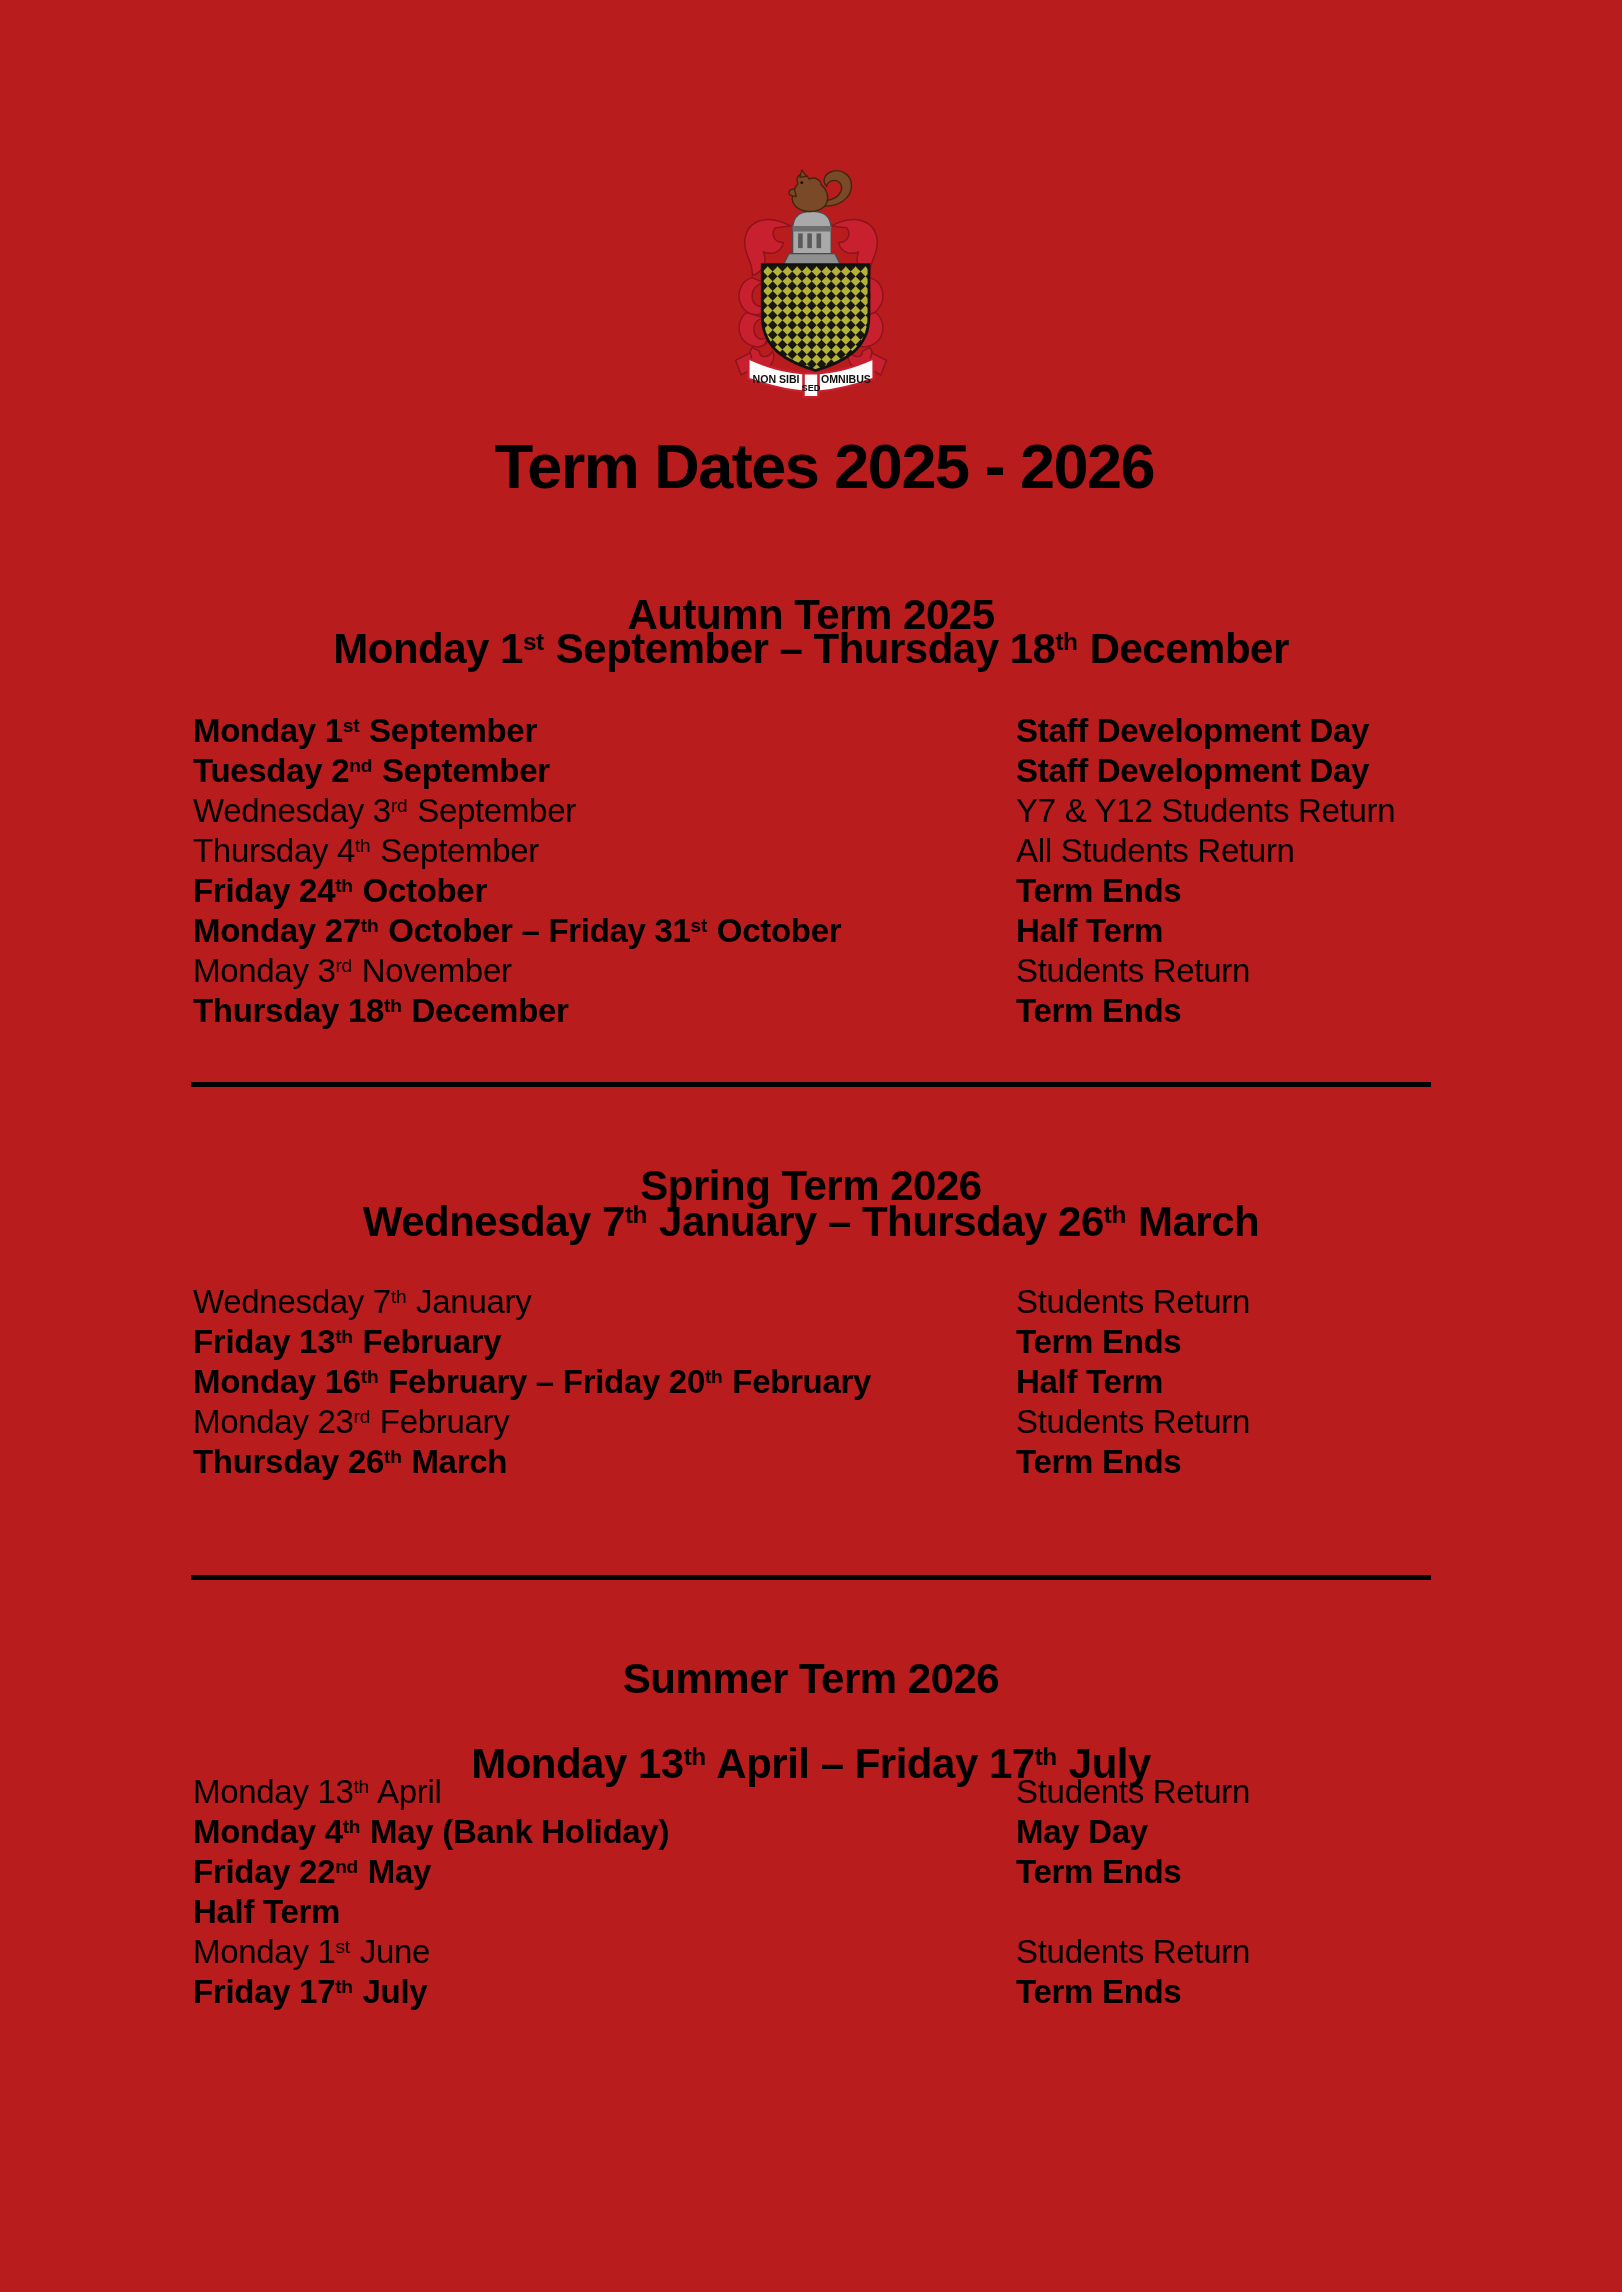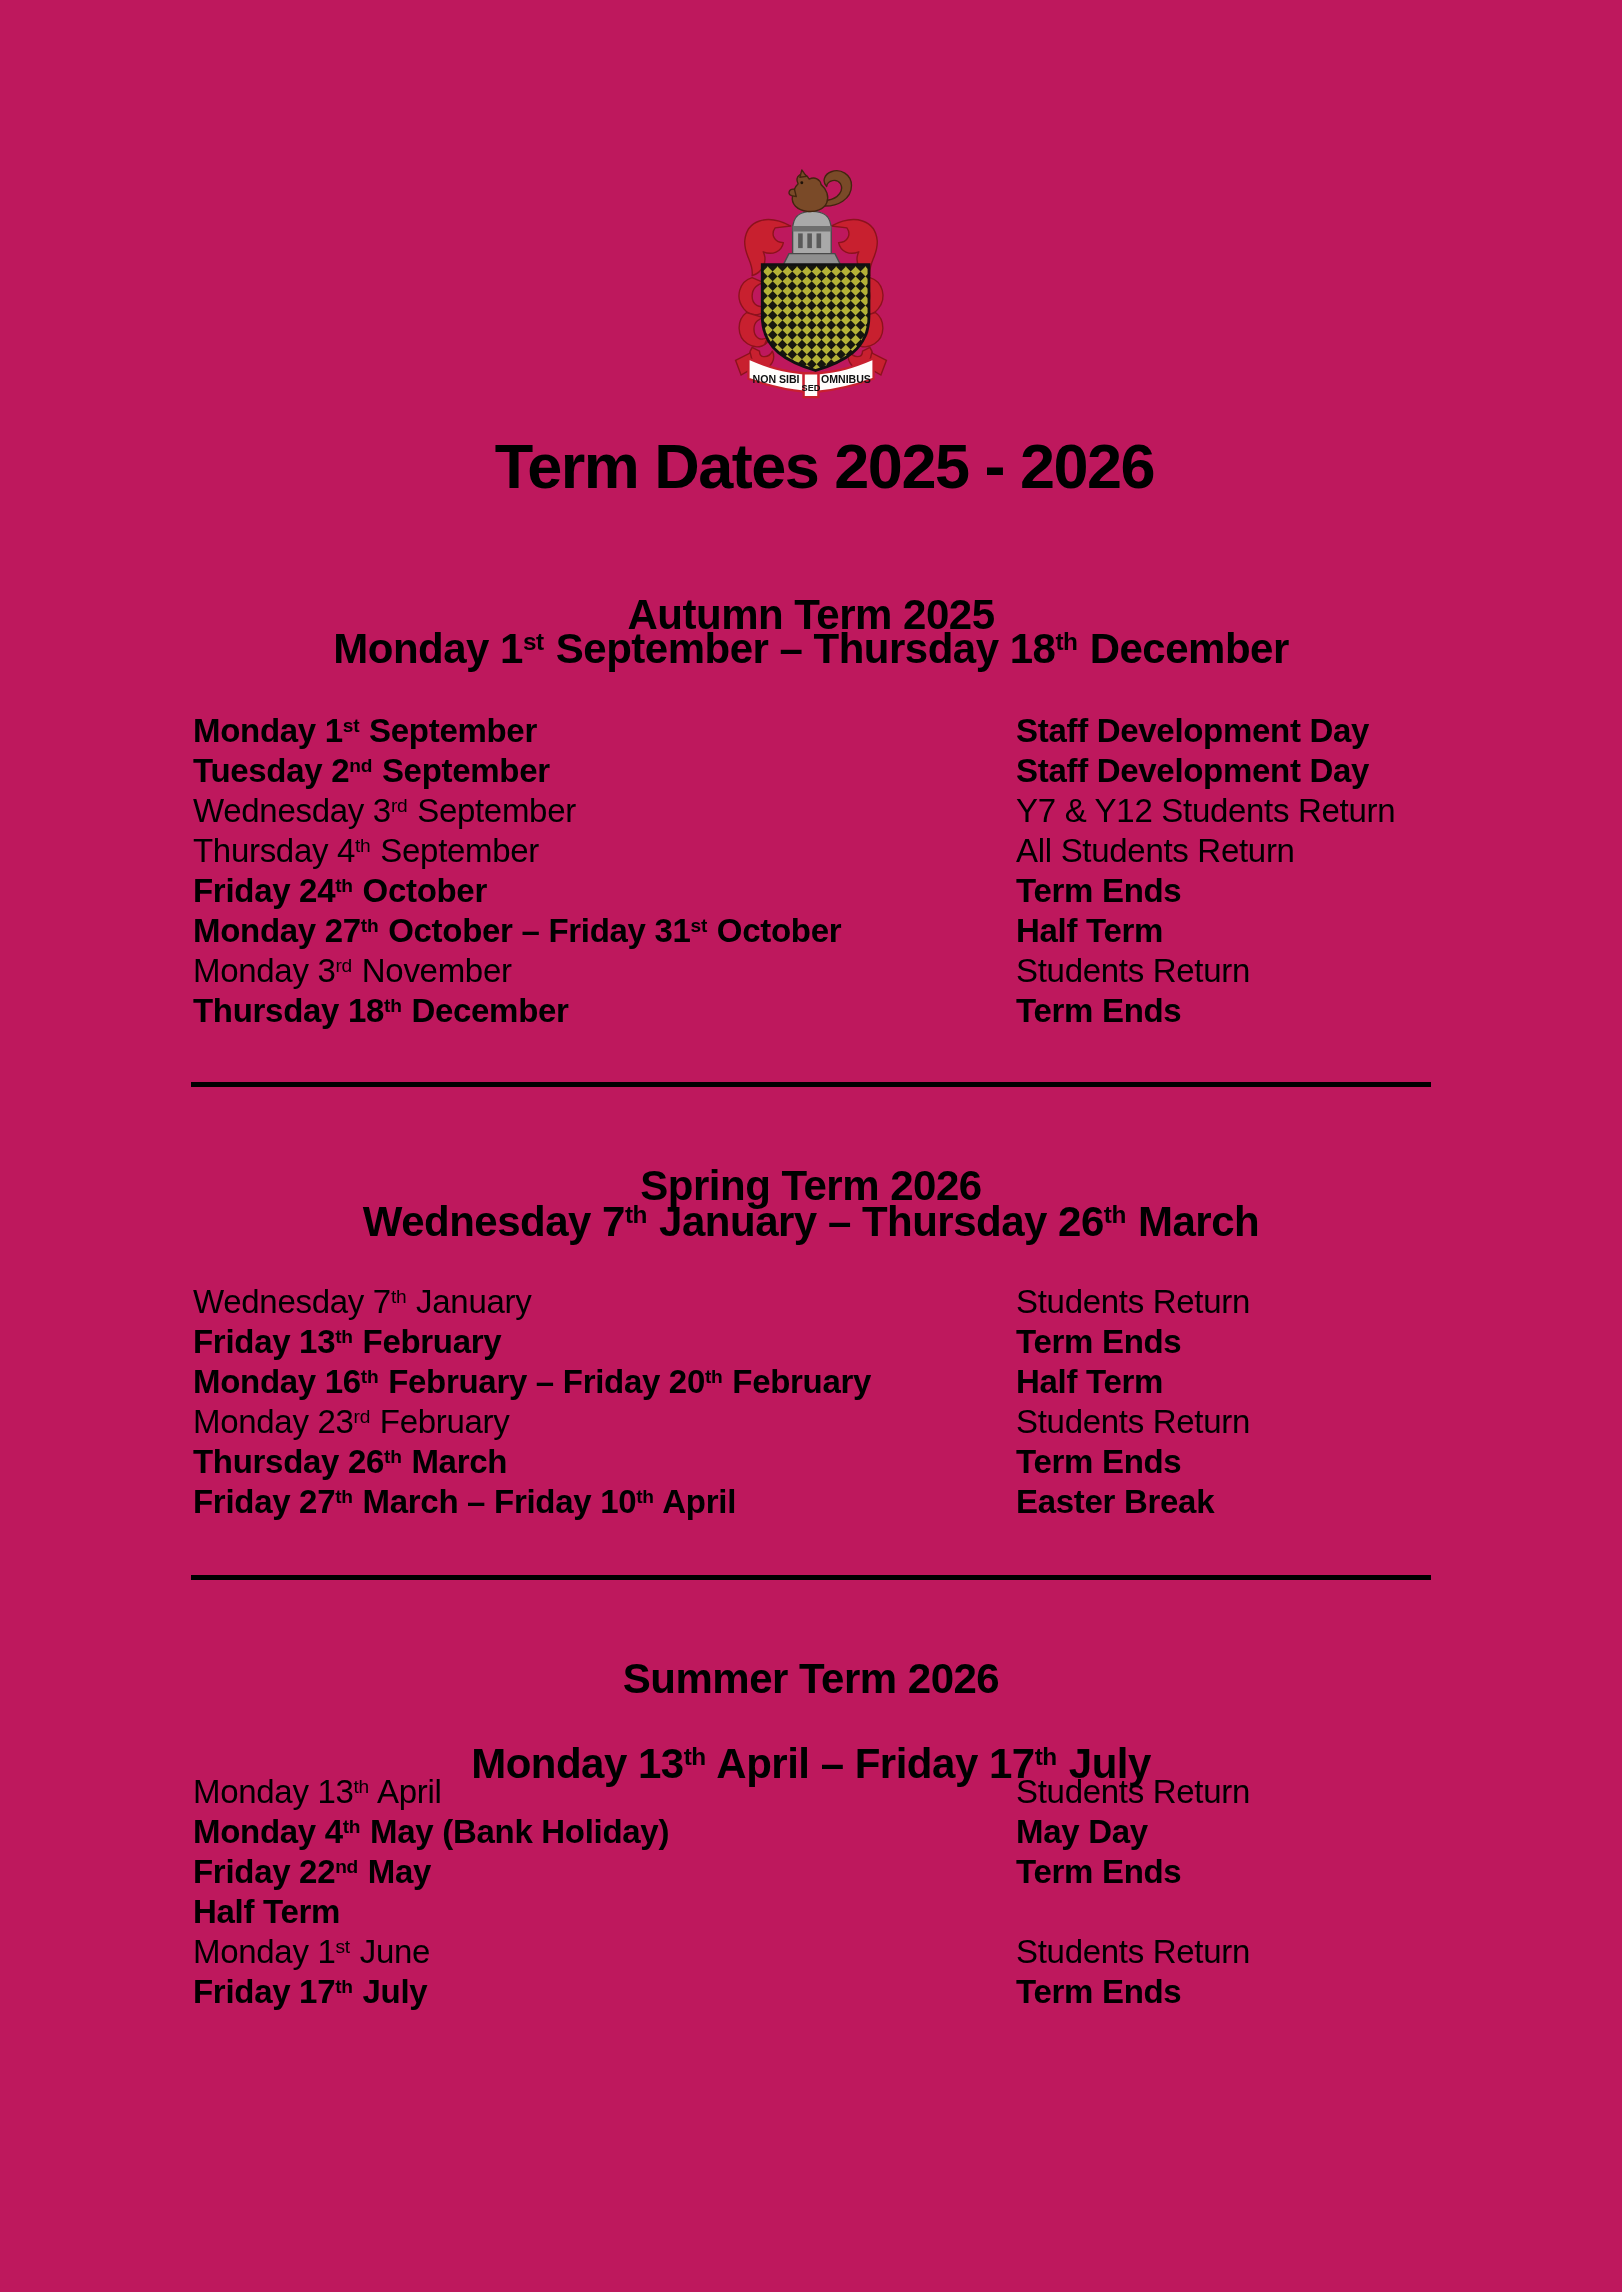--- a/index.html
+++ b/index.html
@@ -1,16 +1,16 @@
 <!DOCTYPE html>
 <html><head>
 <meta charset="utf-8">
 <style>
   html,body{margin:0;padding:0;background:#fff;}
-  .page{position:relative;width:1622px;height:2293px;background:#be185d;
+  .page{position:relative;width:1622px;height:2293px;background:#b91c1c;
         font-family:"Liberation Sans",sans-serif;color:#000;overflow:hidden;}
   .crest{position:absolute;top:169px;left:50%;transform:translateX(-50%);
          width:186px;height:230px;}
   .title{position:absolute;left:0;right:0;top:427px;margin:0;text-align:center;
          font-size:63px;line-height:78px;font-weight:700;letter-spacing:-1.5px;padding-left:27px;}
   .term-name{position:absolute;left:0;right:0;margin:16px;text-align:center;
          font-size:42px;line-height:51px;font-weight:700;letter-spacing:-0.5px;}
   .term-range{position:absolute;left:0;right:0;margin:0;text-align:center;
          font-size:42px;line-height:47px;font-weight:700;letter-spacing:-0.5px;}
   .rows{position:absolute;left:193px;right:0;}
@@ -143,24 +143,20 @@
         <div class="cell b">Half Term</div>
       </div>
       <div class="row">
         <div class="cell">Monday 23<sup class="ord">rd</sup> February</div>
         <div class="cell">Students Return</div>
       </div>
       <div class="row">
         <div class="cell b">Thursday 26<sup class="ord">th</sup> March</div>
         <div class="cell b">Term Ends</div>
       </div>
-      <div class="row">
-        <div class="cell b">Friday 27<sup class="ord">th</sup> March – Friday 10<sup class="ord">th</sup> April</div>
-        <div class="cell b">Easter Break</div>
-      </div>
     </div>
 
   <div class="divider" style="top:1575px"></div>
 
   <h2 class="term-name" style="top:1637px">Summer Term 2026</h2>
   <h3 class="term-range" style="top:1740px">Monday 13<sup class="ord">th</sup> April – Friday 17<sup class="ord">th</sup> July</h3>
   <div class="rows" style="top:1772px">
       <div class="row">
         <div class="cell">Monday 13<sup class="ord">th</sup> April</div>
         <div class="cell">Students Return</div>

